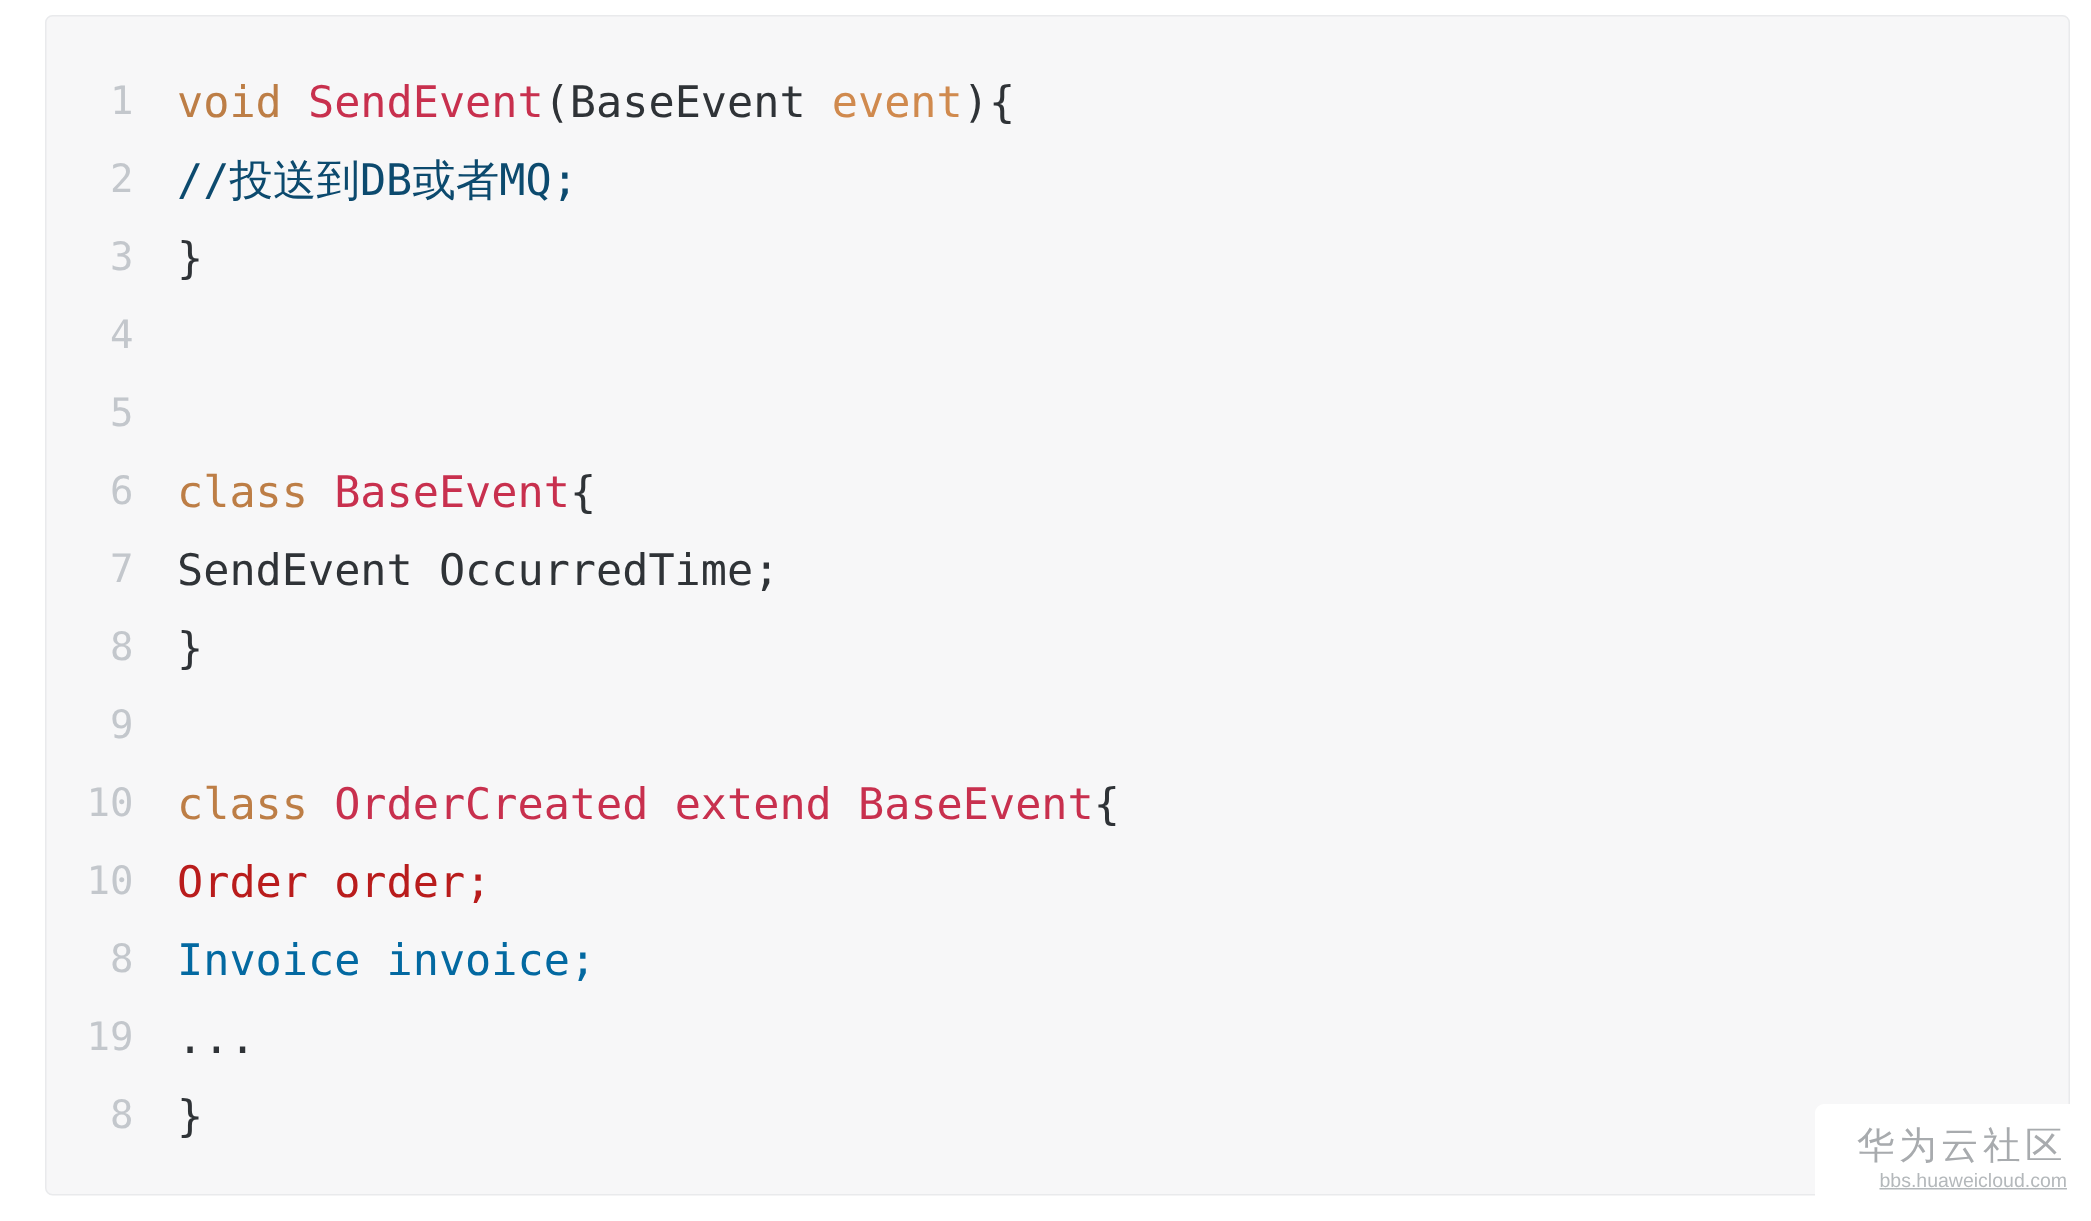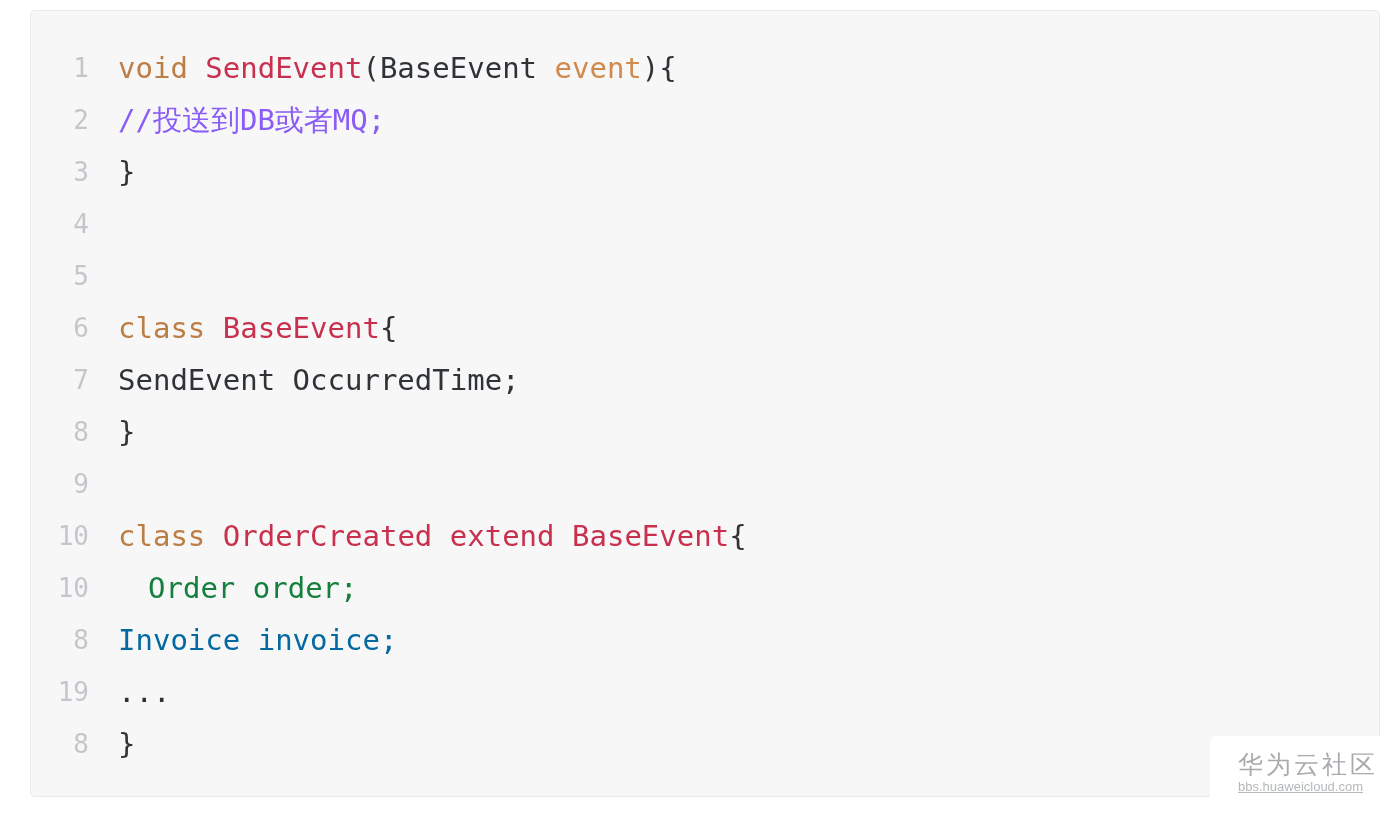--- a/index.html
+++ b/index.html
@@ -47,21 +47,21 @@
     color: var(--plain-color, #2f3337);
   }
   .tok { white-space: pre; text-align: right; }
   .watermark {
     position: absolute;
     right: 6px;
     bottom: 10px;
     background: #ffffff;
     border-radius: 6px;
     padding: 14px 10px 8px 28px;
-    text-align: left;
+    text-align: right;
     font-family: "Liberation Sans", "DejaVu Sans", sans-serif;
   }
   .watermark-title {
     font-size: 25px;
     letter-spacing: 3px;
     color: var(--wm-title-color, #a8abae);
     line-height: 1.15;
   }
   .watermark-url {
     font-size: 13px;
@@ -69,30 +69,30 @@
     line-height: 1.3;
     text-decoration: underline;
   }
 </style>
 </head>
 <body>
 
 <div class="code-panel">
   <div>
       <div class="code-line"><span class="line-number">1</span><span class="code-text"><span class="tok tok-keyword" style="color: rgb(189, 126, 70);">void</span><span class="tok tok-plain" style="color: rgb(47, 51, 55);"> </span><span class="tok tok-name" style="color: rgb(200, 48, 78);">SendEvent</span><span class="tok tok-plain" style="color: rgb(47, 51, 55);">(BaseEvent </span><span class="tok tok-param" style="color: rgb(208, 138, 78);">event</span><span class="tok tok-plain" style="color: rgb(47, 51, 55);">){</span></span></div>
-      <div class="code-line"><span class="line-number">2</span><span class="code-text"><span class="tok tok-plain" style="color: #8b5cf6;">//投送到DB或者MQ;</span></span></div>
+      <div class="code-line"><span class="line-number">2</span><span class="code-text"><span class="tok tok-plain" style="color: #0c4a6e;">//投送到DB或者MQ;</span></span></div>
       <div class="code-line"><span class="line-number">3</span><span class="code-text"><span class="tok tok-plain" style="color: rgb(47, 51, 55);">}</span></span></div>
       <div class="code-line"><span class="line-number">4</span><span class="code-text"></span></div>
       <div class="code-line"><span class="line-number">5</span><span class="code-text"></span></div>
       <div class="code-line"><span class="line-number">6</span><span class="code-text"><span class="tok tok-keyword" style="color: rgb(189, 126, 70);">class</span><span class="tok tok-plain" style="color: rgb(47, 51, 55);"> </span><span class="tok tok-name" style="color: rgb(200, 48, 78);">BaseEvent</span><span class="tok tok-plain" style="color: rgb(47, 51, 55);">{</span></span></div>
       <div class="code-line"><span class="line-number">7</span><span class="code-text"><span class="tok tok-plain" style="color: rgb(47, 51, 55);">SendEvent OccurredTime;</span></span></div>
       <div class="code-line"><span class="line-number">8</span><span class="code-text"><span class="tok tok-plain" style="color: rgb(47, 51, 55);">}</span></span></div>
       <div class="code-line"><span class="line-number">9</span><span class="code-text"></span></div>
       <div class="code-line"><span class="line-number">10</span><span class="code-text"><span class="tok tok-keyword" style="color: rgb(189, 126, 70);">class</span><span class="tok tok-plain" style="color: rgb(47, 51, 55);"> </span><span class="tok tok-name" style="color: rgb(200, 48, 78);">OrderCreated</span><span class="tok tok-plain" style="color: rgb(47, 51, 55);"> </span><span class="tok tok-name" style="color: rgb(200, 48, 78);">extend</span><span class="tok tok-plain" style="color: rgb(47, 51, 55);"> </span><span class="tok tok-name" style="color: rgb(200, 48, 78);">BaseEvent</span><span class="tok tok-plain" style="color: rgb(47, 51, 55);">{</span></span></div>
-      <div class="code-line"><span class="line-number">10</span><span class="code-text"><span class="tok tok-plain" style="color: #15803d; margin-left: 30px;">Order order;</span></span></div>
+      <div class="code-line"><span class="line-number">10</span><span class="code-text"><span class="tok tok-plain" style="color: #b91c1c;">Order order;</span></span></div>
       <div class="code-line"><span class="line-number">8</span><span class="code-text"><span class="tok tok-plain" style="color: #0369a1;">Invoice invoice;</span></span></div>
       <div class="code-line"><span class="line-number">19</span><span class="code-text"><span class="tok tok-plain" style="color: rgb(47, 51, 55);">...</span></span></div>
       <div class="code-line"><span class="line-number">8</span><span class="code-text"><span class="tok tok-plain" style="color: rgb(47, 51, 55);">}</span></span></div>
     </div>
 </div>
 
 <div class="watermark">
   <div class="watermark-title">华为云社区</div>
   <div class="watermark-url">bbs.huaweicloud.com</div>
 </div>

